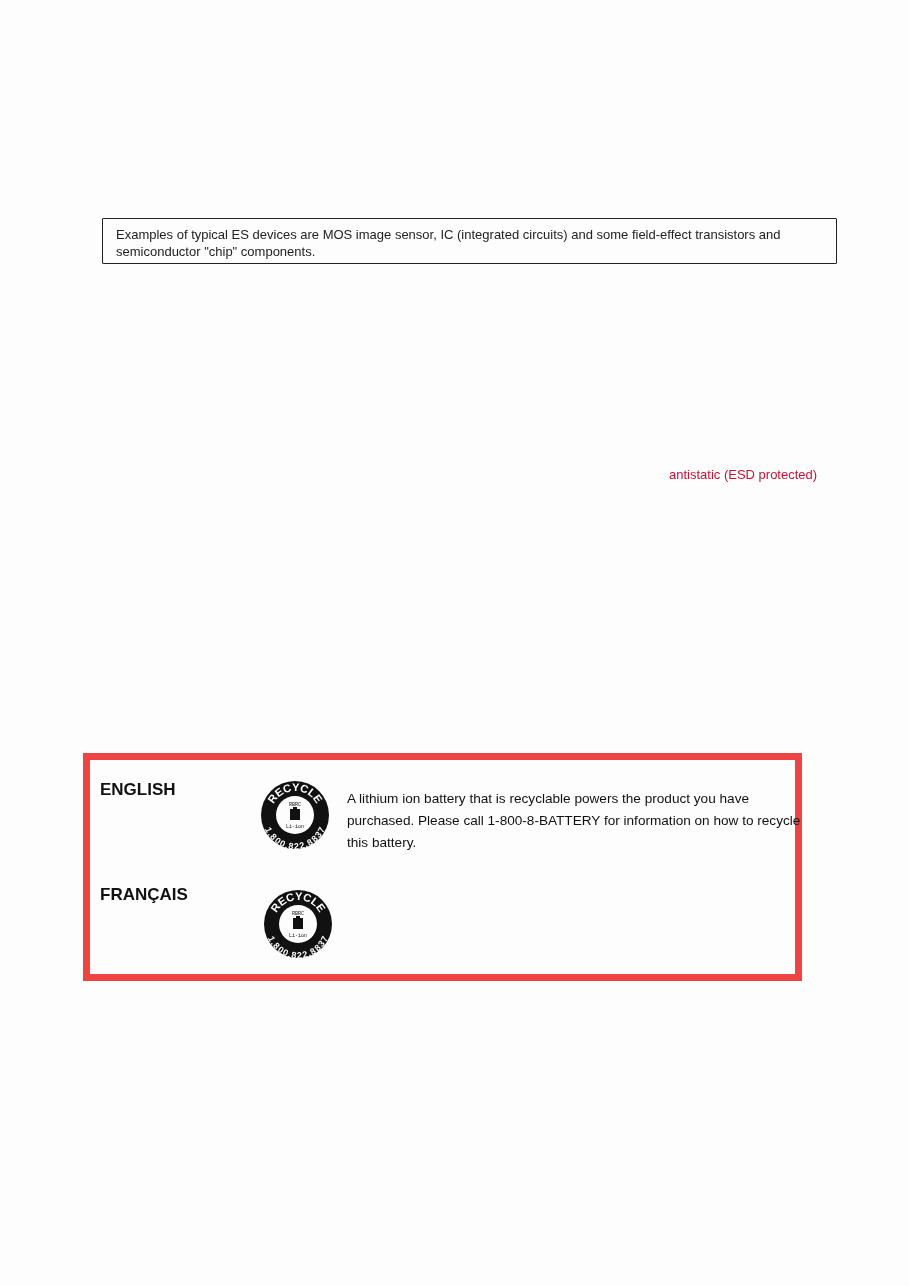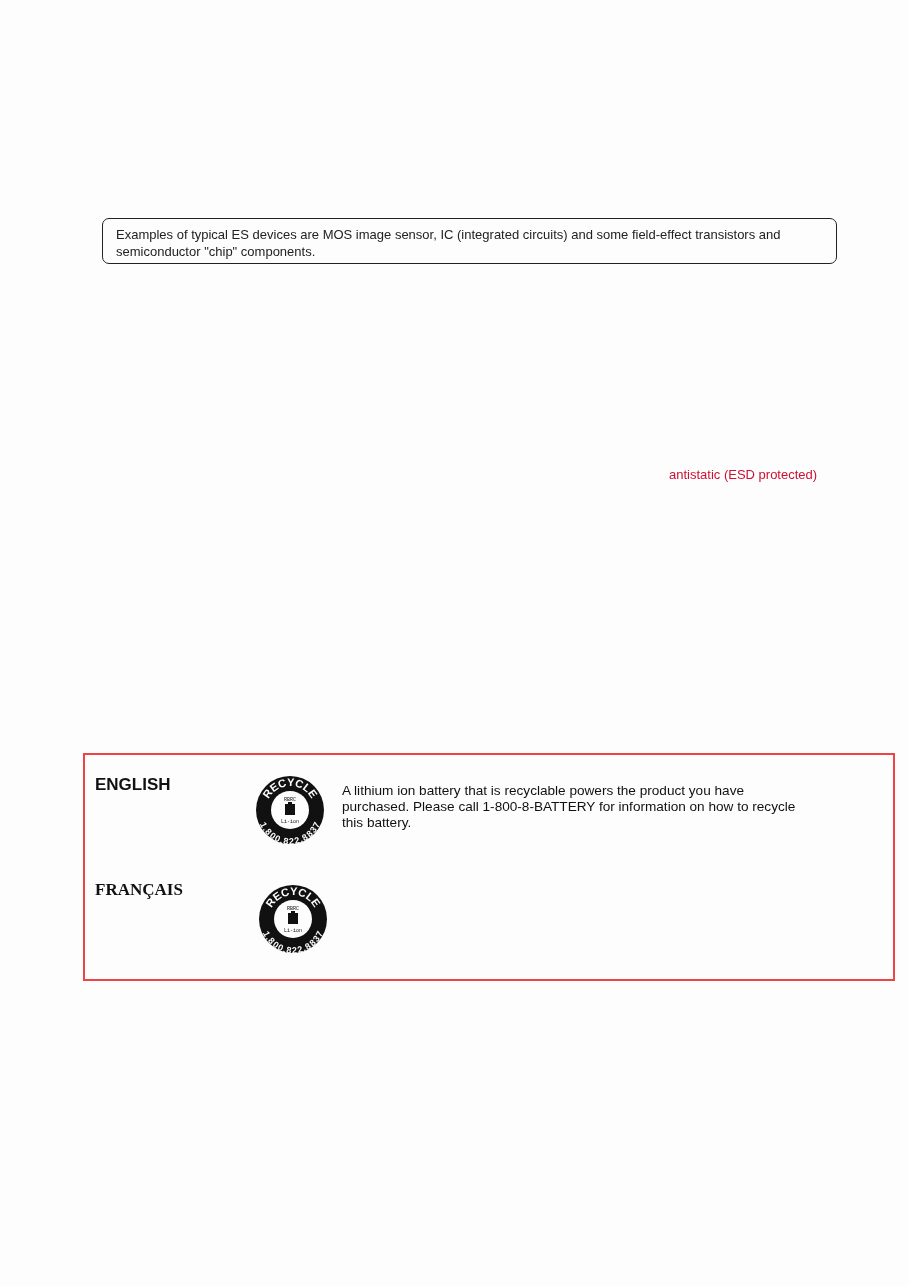--- a/index.html
+++ b/index.html
@@ -4,42 +4,42 @@
   <style>
     html, body { margin: 0; padding: 0; }
     body {
       width: 909px; height: 1286px; position: relative;
       background: #fdfdfd; overflow: hidden;
       font-family: "Liberation Sans", sans-serif; color: #1a1a1a;
     }
     .es-note {
       position: absolute; left: 102px; top: 218px;
       width: 735px; height: 46px; box-sizing: border-box;
-      border: 1px solid #222; border-radius: 7px;
+      border: 1px solid #222; border-radius: 1px;
       padding: 7px 12px 0 13px;
       font-size: 13px; line-height: 17px; color: #222;
     }
     .red-note {
       position: absolute; left: 669px; top: 467px;
       font-size: 13px; line-height: 16px;
     }
     .battery-box {
       position: absolute; left: 83px; top: 753px;
-      width: 812px; height: 228px; box-sizing: border-box;
-      border: 2px solid #ef4444;
+      width: 719px; height: 228px; box-sizing: border-box;
+      border: 7px solid #ef4444;
     }
     .lang-heading {
       position: absolute; left: 10px;
       font-size: 17px; font-weight: bold; color: #111;
     }
     .recycle-logo {
       position: absolute; width: 70px; height: 70px;
     }
     .battery-text {
-      position: absolute; font-size: 13.6px; line-height: 16px; color: #111;
+      position: absolute; font-size: 13.6px; line-height: 22px; color: #111;
       width: 470px;
     }
   </style>
 </head>
 <body>
 
 <div class="es-note">
   <span>Examples of typical ES devices are MOS image sensor, IC (integrated circuits) and some field-effect transistors and semiconductor "chip" components.</span>
 </div>
 
@@ -59,21 +59,21 @@
     <text font-family="Liberation Sans, sans-serif" font-weight="bold" font-size="11" fill="#fdfdfd"><textPath href="#arcTopE" startOffset="50%" text-anchor="middle">RECYCLE</textPath></text>
     <text font-family="Liberation Sans, sans-serif" font-weight="bold" font-size="9" fill="#fdfdfd"><textPath href="#arcBotE" startOffset="50%" text-anchor="middle" dominant-baseline="hanging">1.800.822.8837</textPath></text>
     <text x="35" y="26" font-family="Liberation Mono, monospace" font-size="5" text-anchor="middle" fill="#111">RBRC</text>
     <rect x="30" y="29" width="10" height="11" fill="#111"></rect>
     <rect x="33" y="27" width="4" height="2" fill="#111"></rect>
     <text x="35" y="48" font-family="Liberation Mono, monospace" font-size="5" text-anchor="middle" fill="#111">Li-ion</text>
   </svg>
 
   <div class="battery-text" style="left:257px; top:28px;">A lithium ion battery that is recyclable powers the product you have purchased. Please call 1-800-8-BATTERY for information on how to recycle this battery.</div>
 
-  <div class="lang-heading" style="top:125px;font-family:Liberation Serif, serif;">FRANÇAIS</div>
+  <div class="lang-heading" style="top:125px;">FRANÇAIS</div>
 
   <svg class="recycle-logo" style="left:173px; top:129px;" viewBox="0 0 70 70">
     <defs>
       <path id="arcTopF" d="M 11 35 A 24 24 0 0 1 59 35"></path>
       <path id="arcBotF" d="M 9 37 A 26 26 0 0 0 61 37"></path>
     </defs>
     <circle cx="35" cy="35" r="34" fill="#111"></circle>
     <circle cx="35" cy="35" r="19" fill="#fdfdfd"></circle>
     <text font-family="Liberation Sans, sans-serif" font-weight="bold" font-size="11" fill="#fdfdfd"><textPath href="#arcTopF" startOffset="50%" text-anchor="middle">RECYCLE</textPath></text>
     <text font-family="Liberation Sans, sans-serif" font-weight="bold" font-size="9" fill="#fdfdfd"><textPath href="#arcBotF" startOffset="50%" text-anchor="middle" dominant-baseline="hanging">1.800.822.8837</textPath></text>

